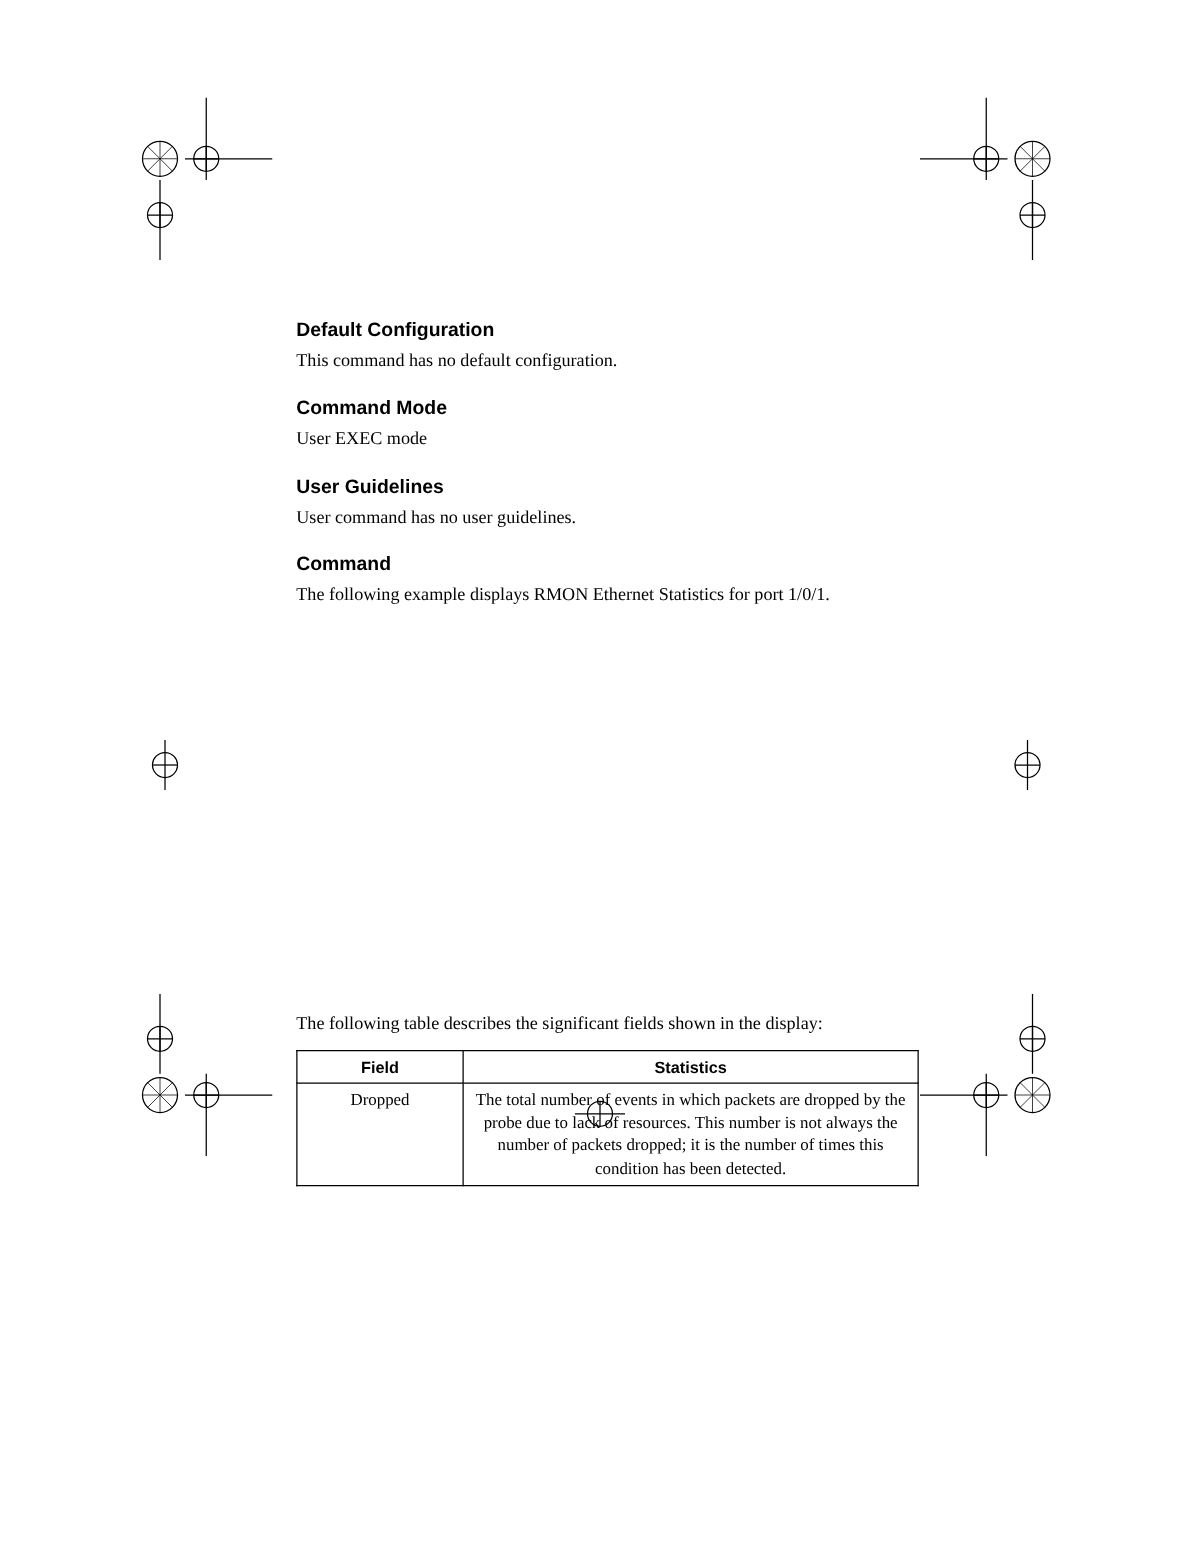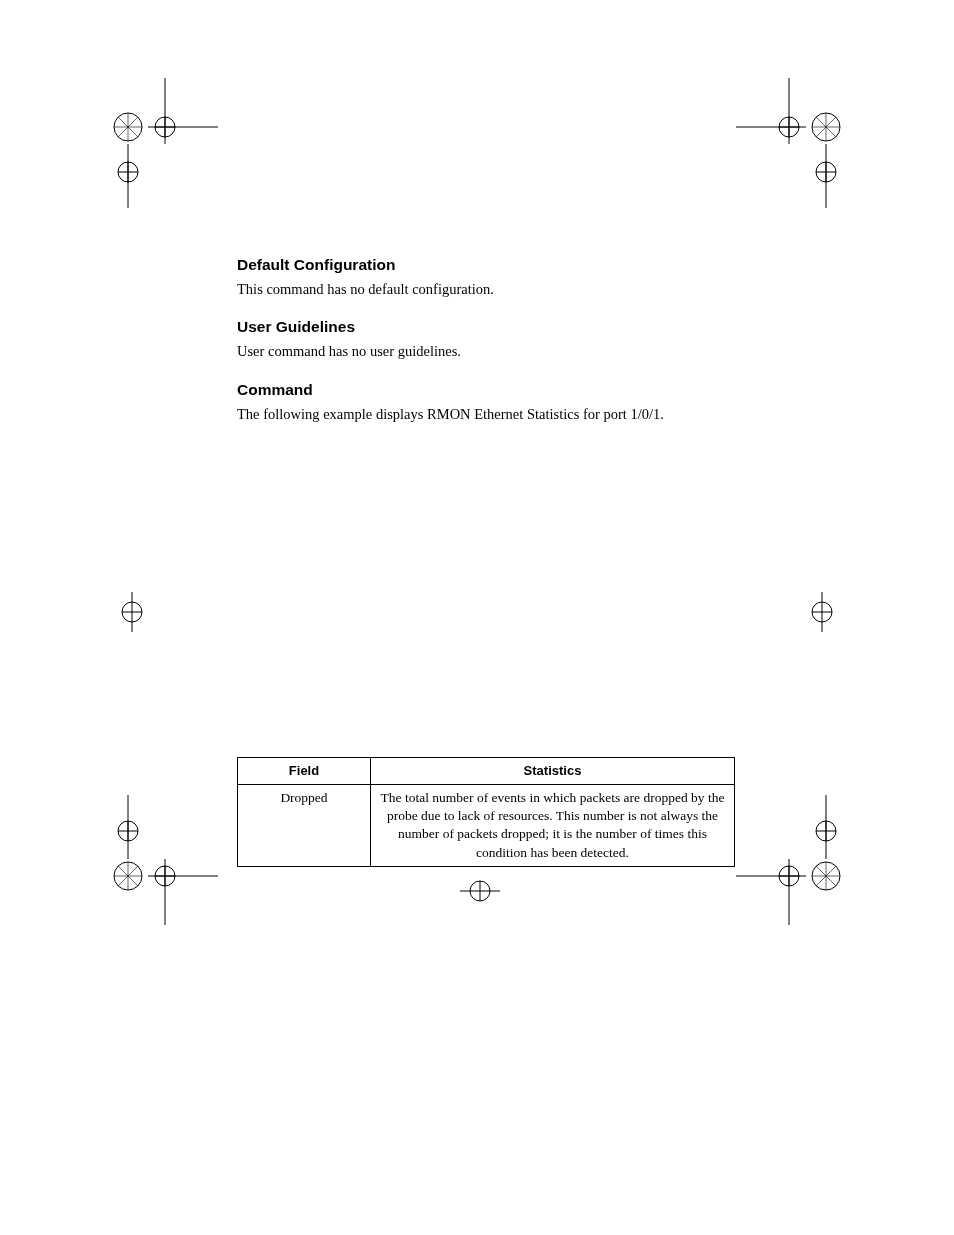--- a/index.html
+++ b/index.html
@@ -188,29 +188,32 @@
       <line x1="0" y1="20" x2="40" y2="20" stroke="#000" stroke-width="1"></line>
       <circle cx="20" cy="20" r="10" fill="none" stroke="#000" stroke-width="1"></circle>
       <line x1="20" y1="10" x2="20" y2="30" stroke="#000" stroke-width="1"></line>
     </svg>
   </div>
 
   <div class="content">
     <div class="heading">Default Configuration</div>
     <p class="para">This command has no default configuration.</p>
 
+    <div class="heading">Command Mode</div>
+    <p class="para">User EXEC mode</p>
 
     <div class="heading">User Guidelines</div>
     <p class="para">User command has no user guidelines.</p>
 
     <div class="heading">Command</div>
     <p class="para">The following example displays RMON Ethernet Statistics for port 1/0/1.</p>
 
     <div style="height:305px;"></div>
 
+    <p class="para" style="margin-bottom:6px;">The following table describes the significant fields shown in the display:</p>
 
     <table>
       <thead>
         <tr>
           <th class="col-field">Field</th>
           <th>Statistics</th>
         </tr>
       </thead>
       <tbody>
         <tr>

